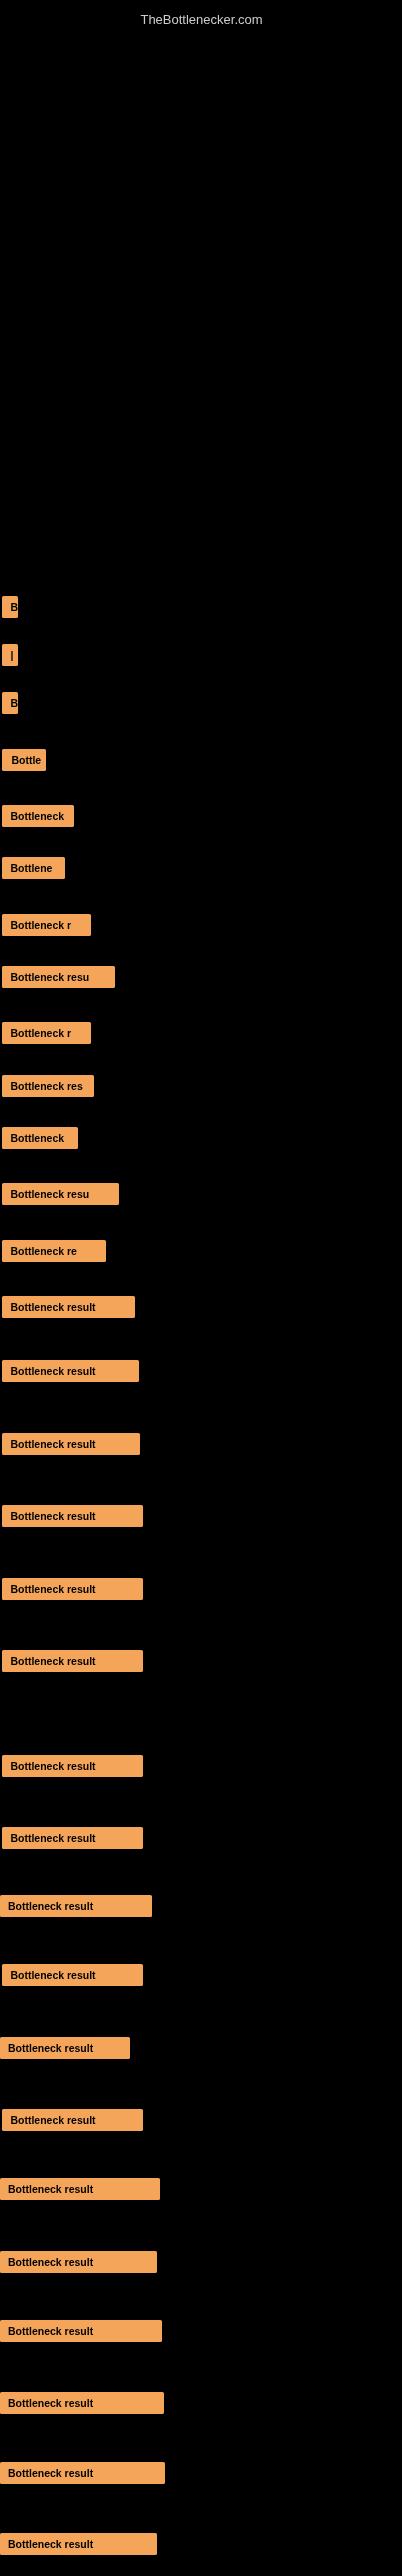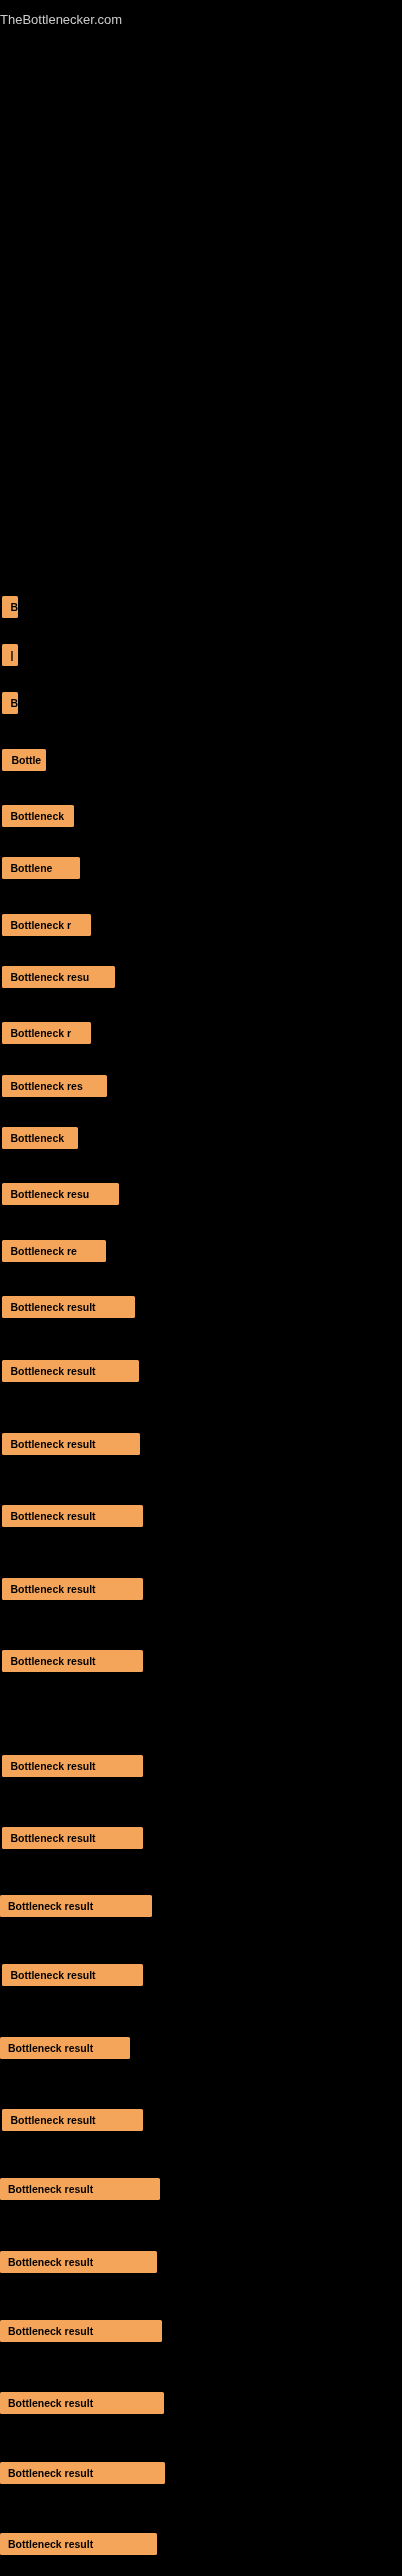--- a/index.html
+++ b/index.html
@@ -9,20 +9,21 @@
     }
     body {
       background-color: #000000;
       width: 403px;
       min-height: 2576px;
       font-family: Arial, sans-serif;
       position: relative;
     }
     .site-title {
       color: #cccccc;
+      text-align: center;
       font-size: 13px;
       padding: 8px 0;
       position: absolute;
       top: 4px;
       left: 0;
       right: 0;
     }
     .bottleneck-item {
       position: absolute;
       background-color: #f5a55a;
@@ -39,25 +40,25 @@
 <body>
 
 <div class="site-title">TheBottlenecker.com</div>
 
 <div id="items-container">
     <div class="bottleneck-item" style="top: 596px; left: 2.4px; width: 16px;">B</div>
     <div class="bottleneck-item" style="top: 644px; left: 2.4px; width: 12px;">|</div>
     <div class="bottleneck-item" style="top: 692px; left: 2.4px; width: 16px;">B</div>
     <div class="bottleneck-item" style="top: 749px; left: 2.4px; width: 44px; padding-left: 9px;">Bottle</div>
     <div class="bottleneck-item" style="top: 805px; left: 2.4px; width: 72px;">Bottleneck</div>
-    <div class="bottleneck-item" style="top: 857px; left: 2.4px; width: 78px;">Bottlene</div>
+    <div class="bottleneck-item" style="top: 857px; left: 2.4px; width: 63px;">Bottlene</div>
     <div class="bottleneck-item" style="top: 914px; left: 2.4px; width: 89px;">Bottleneck r</div>
     <div class="bottleneck-item" style="top: 966px; left: 2.4px; width: 113px;">Bottleneck resu</div>
     <div class="bottleneck-item" style="top: 1022px; left: 2.4px; width: 89px;">Bottleneck r</div>
-    <div class="bottleneck-item" style="top: 1075px; left: 2.4px; width: 105px;">Bottleneck res</div>
+    <div class="bottleneck-item" style="top: 1075px; left: 2.4px; width: 92px;">Bottleneck res</div>
     <div class="bottleneck-item" style="top: 1127px; left: 2.4px; width: 76px;">Bottleneck</div>
     <div class="bottleneck-item" style="top: 1183px; left: 2.4px; width: 117px;">Bottleneck resu</div>
     <div class="bottleneck-item" style="top: 1240px; left: 2.4px; width: 104px;">Bottleneck re</div>
     <div class="bottleneck-item" style="top: 1296px; left: 2.4px; width: 133px;">Bottleneck result</div>
     <div class="bottleneck-item" style="top: 1360px; left: 2.4px; width: 137px;">Bottleneck result</div>
     <div class="bottleneck-item" style="top: 1433px; left: 2.4px; width: 138px;">Bottleneck result</div>
     <div class="bottleneck-item" style="top: 1505px; left: 2.4px; width: 141px;">Bottleneck result</div>
     <div class="bottleneck-item" style="top: 1578px; left: 2.4px; width: 141px;">Bottleneck result</div>
     <div class="bottleneck-item" style="top: 1650px; left: 2.4px; width: 141px;">Bottleneck result</div>
     <div class="bottleneck-item" style="top: 1755px; left: 2.4px; width: 141px;">Bottleneck result</div>

